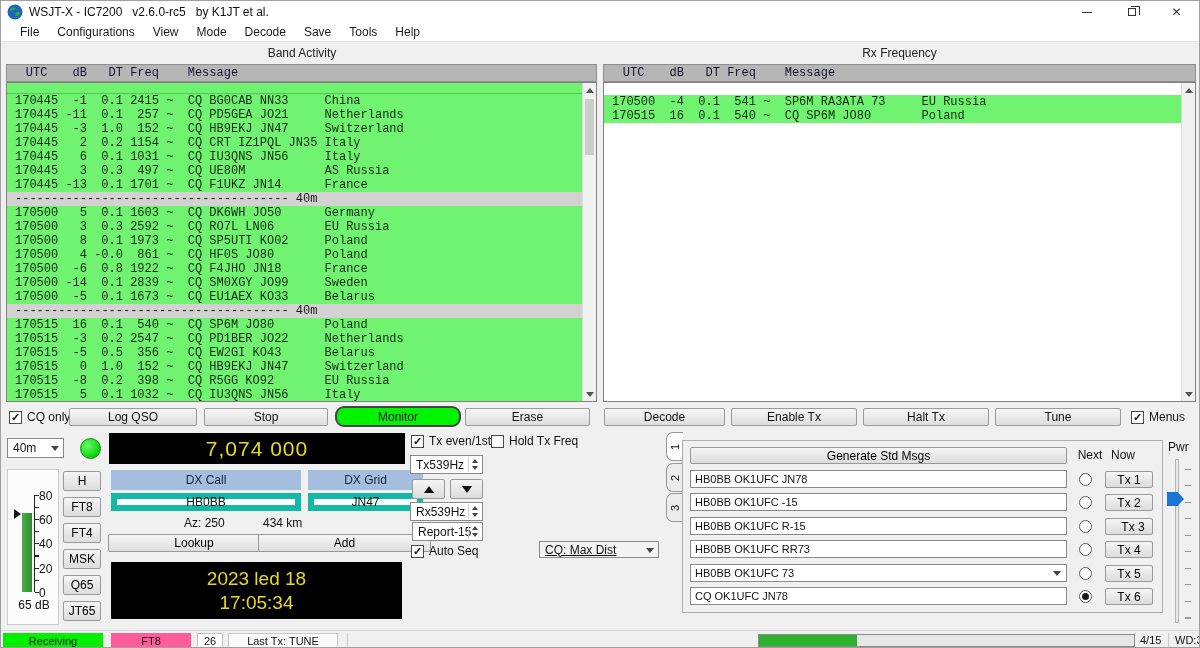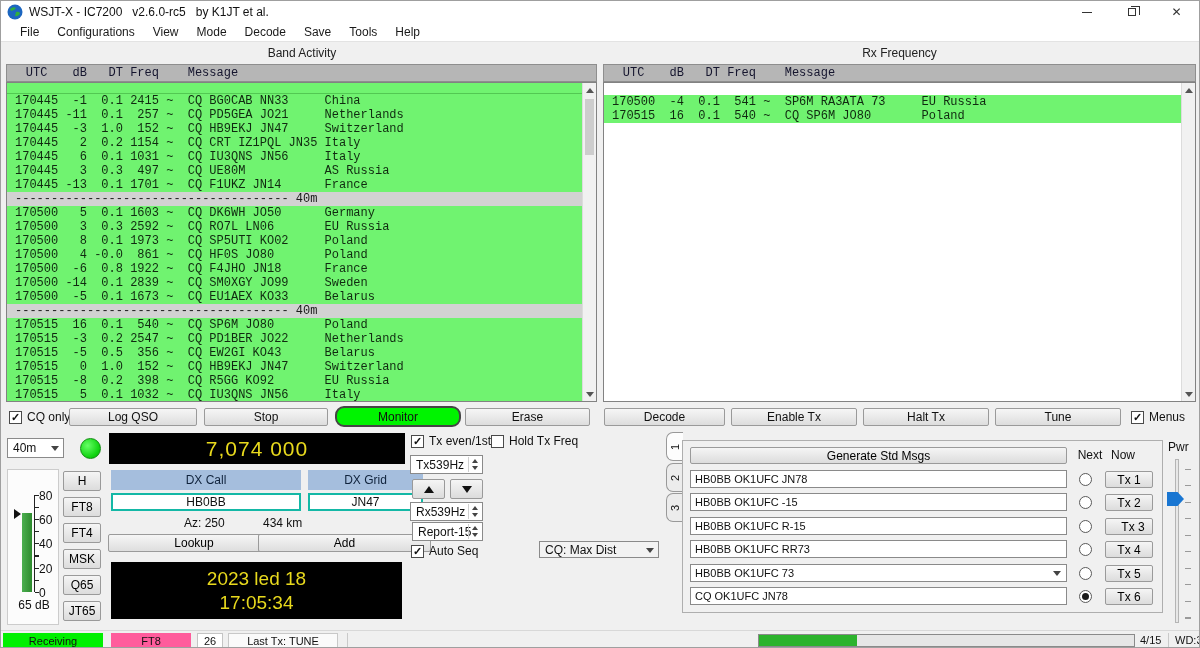--- a/index.html
+++ b/index.html
@@ -52,30 +52,30 @@
   
   .btn { position:absolute; top:407px; height:18px; background:linear-gradient(#f6f6f6,#dddddd); border:1px solid #9a9a9a; border-radius:2px; font-size:12px; color:#111; display:flex; align-items:center; justify-content:center; cursor:pointer; }
   .btn.monitor { background:#00f400; border:2px solid #454545; border-radius:9px; top:405px; height:21px; font-weight:400; }
 
   .cb { position:absolute; display:flex; align-items:center; gap:5px; font-size:12px; color:#111; cursor:pointer; }
   .cbbox { width:13px; height:13px; background:#fff; border:1px solid #4a4a4a; display:flex; align-items:center; justify-content:center; font-size:11px; font-weight:bold; color:#111; line-height:1; }
 
   
   .combo { position:absolute; background:#fff; border:1px solid #8a8a8a; font-size:12px; color:#111; display:flex; align-items:center; padding:0 16px 0 5px; cursor:pointer; }
   .combo .chev { position:absolute; right:4px; top:50%; margin-top:-2px; border:4px solid transparent; border-top:5px solid #444; }
-  .combo.gray { background:#f2f2f2; }
+  .combo.gray { background:#f2f2f2;text-decoration:underline; }
 
   .statuscircle { position:absolute; left:79px; top:437px; width:21px; height:21px; border-radius:50%; background:radial-gradient(circle at 35% 35%, #66ff66, #12d412 65%, #0aa80a); border:1px solid #0e8c0e; }
 
   .lcd { position:absolute; background:#000; color:#e8d91d; display:flex; align-items:center; justify-content:center; }
   .freqlcd { left:108px; top:432px; width:296px; height:31px; font-size:21px; letter-spacing:1px; }
   .clocklcd { left:110px; top:561px; width:291px; height:57px; flex-direction:column; font-size:19px; line-height:24px; }
 
   .dxhead { position:absolute; top:469px; height:20px; background:#a5bedd; color:#10233c; font-size:12px; display:flex; align-items:center; justify-content:center; }
-  .dxval { position:absolute; top:492px; height:18px; background:#fff; border:2px solid #14b8a6; font-size:12px; color:#111; display:flex; align-items:center; justify-content:center; }
+  .dxval { position:absolute; top:492px; height:18px; background:#fff; border:6px solid #14b8a6; font-size:12px; color:#111; display:flex; align-items:center; justify-content:center; }
   .aztext { position:absolute; top:515px; font-size:12px; color:#111; }
   .smallbtn { position:absolute; height:18px; background:linear-gradient(#f6f6f6,#dedede); border:1px solid #9a9a9a; border-radius:2px; font-size:12px; display:flex; align-items:center; justify-content:center; cursor:pointer; }
 
   .modebtn { position:absolute; left:62px; width:38px; height:20px; background:linear-gradient(#f5f5f5,#dcdcdc); border:1px solid #9a9a9a; border-radius:2px; font-size:12px; display:flex; align-items:center; justify-content:center; cursor:pointer; }
 
   
   .meterbox { position:absolute; left:6px; top:468px; width:52px; height:156px; background:#fcfcfc; border:1px solid #cccccc; }
   .maxis { position:absolute; left:26px; top:25px; width:1px; height:97px; background:#222; }
   .mticks { position:absolute; left:27px; top:25px; width:4px; height:98px;
             background:repeating-linear-gradient(to bottom,#222 0 1px,transparent 1px 12.1px); }

